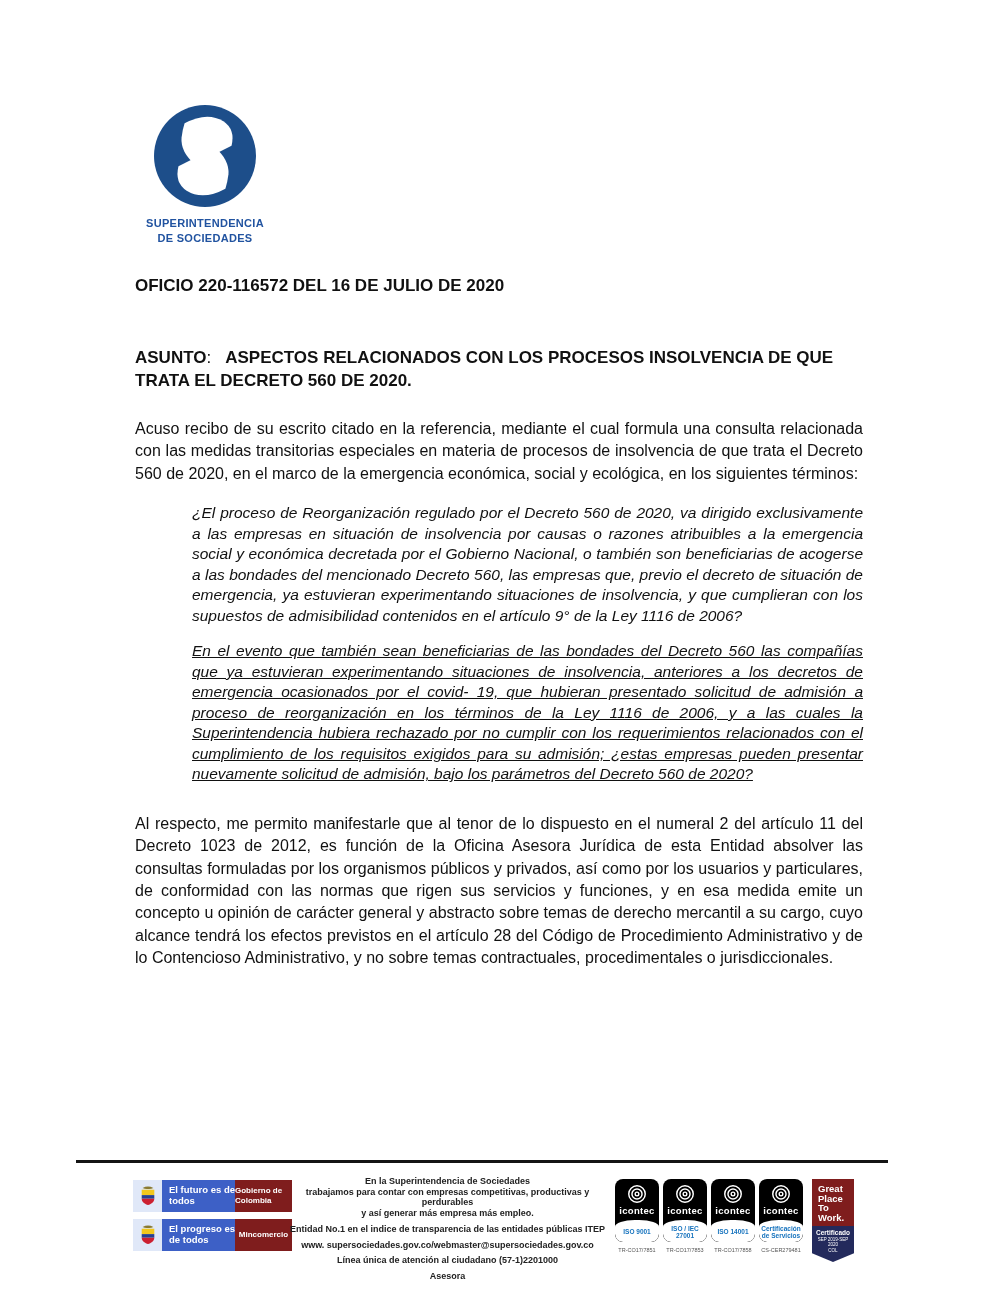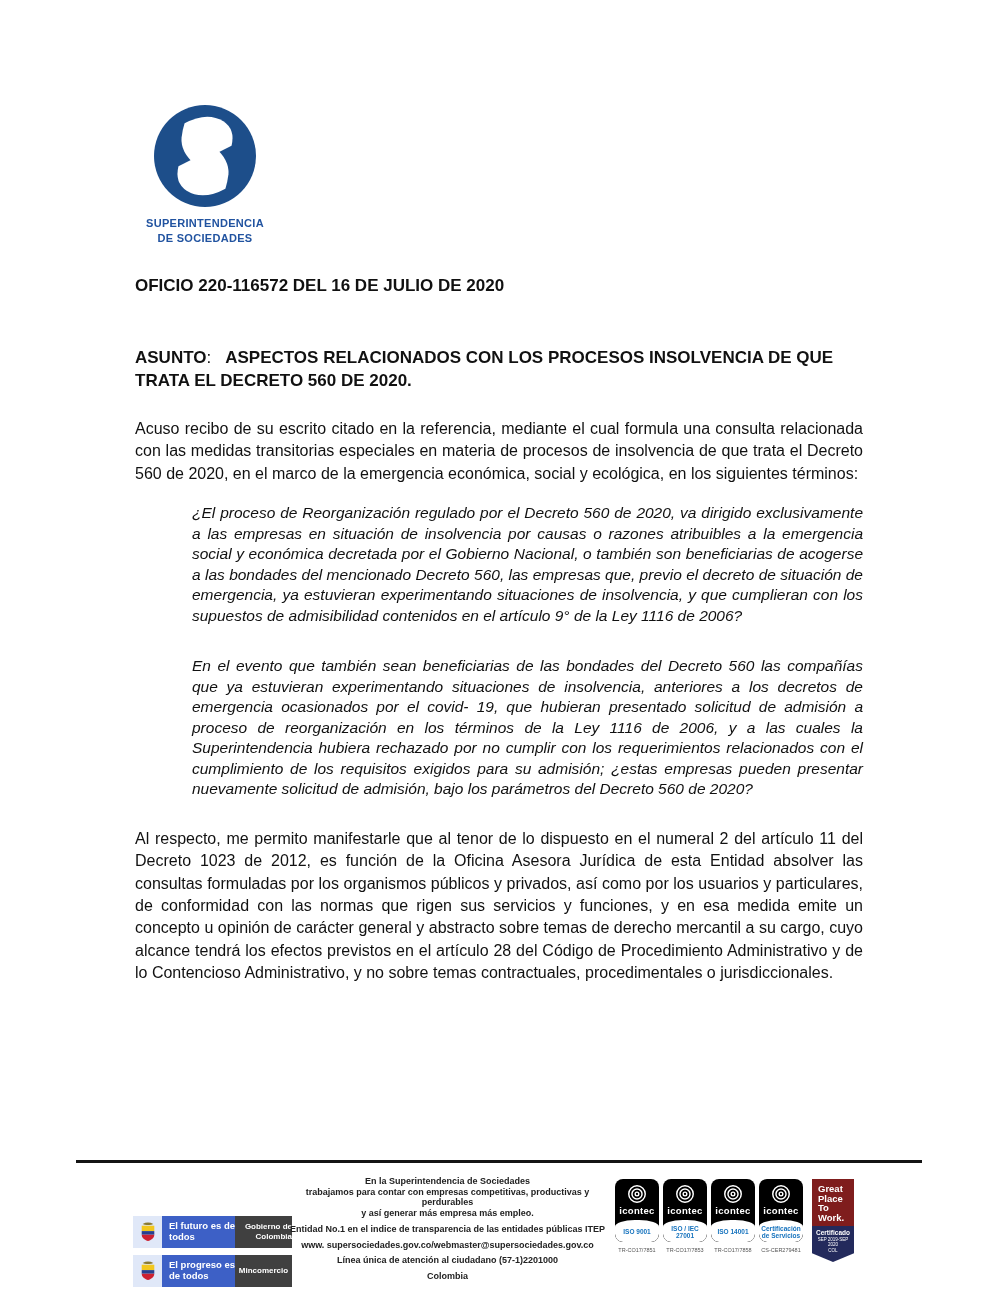--- a/index.html
+++ b/index.html
@@ -1,44 +1,44 @@
 <!DOCTYPE html>
 <html><head>
 <meta charset="utf-8">
 <style>
   html,body{margin:0;padding:0;background:#fff;}
   .page{
     position:relative;width:888px;height:1294px;background:#ffffff;
-    font-family:"Liberation Sans", sans-serif;color:#111;overflow:hidden;padding-left:40px;
+    font-family:"Liberation Sans", sans-serif;color:#111;overflow:hidden;
   }
   
   .logo-block{position:absolute;top:105px;left:140px;width:130px;text-align:center;}
   .logo-circle{width:102px;height:102px;margin:0 auto;display:block;}
   .logo-wordmark{margin-top:9px;font-size:11px;font-weight:bold;letter-spacing:.3px;
     color:#2153A0;line-height:1.35;}
   
   .doc-body{position:absolute;top:276px;left:135px;width:728px;}
   .doc-title{font-size:17px;font-weight:bold;line-height:20px;}
   .doc-subject{margin-top:50px;font-size:17px;font-weight:bold;line-height:23px;text-align:left;}
   .subject-colon{font-weight:normal;}
   .subject-text{margin-left:14px;}
   .para{margin-top:26px;font-size:16px;line-height:22.4px;text-align:justify;}
   .quote{margin-top:18px;margin-left:57px;font-size:15.5px;font-style:italic;
     line-height:20.5px;text-align:justify;}
-  .quote+.quote{margin-top:30px;}
+  .quote+.quote{margin-top:15px;text-decoration:underline;}
   .para.closing{margin-top:28px;}
   
   .footer-divider{position:absolute;top:1160px;left:76px;width:846px;height:2.5px;background:#141414;}
-  .gov-badges{position:absolute;top:1216px;left:133px;width:160px;}
+  .gov-badges{position:absolute;top:1180px;left:133px;width:160px;}
   .gov-badge{display:flex;height:32px;margin-bottom:7px;}
   .crest-box{width:29px;background:#E0E8F8;display:flex;align-items:center;justify-content:center;}
   .slogan-box{width:66px;background:#3D60C6;color:#fff;font-size:9.5px;font-weight:bold;
     display:flex;align-items:center;padding-left:7px;line-height:1.15;}
-  .entity-box{width:57px;background:#404040;color:#fff;font-size:8px;font-weight:bold;
-    display:flex;align-items:center;justify-content:center;text-align:right;line-height:1.2;}
+  .entity-box{width:57px;background:#7f1d1d;color:#fff;font-size:8px;font-weight:bold;
+    display:flex;align-items:center;justify-content:center;text-align:left;line-height:1.2;}
   .footer-center{position:absolute;top:1176px;left:285px;width:325px;text-align:center;
     font-weight:bold;color:#222;}
   .fc-line{font-size:9px;line-height:10.5px;}
   .fc-gap{margin-top:6px;}
   .fc-gap-sm{margin-top:5px;}
   
   .cert-row{position:absolute;top:1179px;left:615px;display:flex;align-items:flex-start;}
   .cert{width:44px;margin-right:4px;text-align:center;}
   .cert-badge{position:relative;height:63px;background:#000000;border-radius:8px;overflow:hidden;}
   .cert-spiral{display:block;margin:4px auto 0;}
@@ -119,21 +119,21 @@
     </div>
   </div>
 
   <div class="footer-center">
     <div class="fc-line">En la Superintendencia de Sociedades</div>
     <div class="fc-line">trabajamos para contar con empresas competitivas, productivas y perdurables</div>
     <div class="fc-line">y así generar más empresa más empleo.</div>
     <div class="fc-line fc-gap">Entidad No.1 en el indice de transparencia de las entidades públicas ITEP</div>
     <div class="fc-line fc-gap-sm">www. supersociedades.gov.co/webmaster@supersociedades.gov.co</div>
     <div class="fc-line fc-gap-sm">Línea única de atención al ciudadano (57-1)2201000</div>
-    <div class="fc-line fc-gap-sm">Colombia</div>
+    <div class="fc-line fc-gap-sm">Asesora</div>
   </div>
 
   <div class="cert-row">
 
     <div class="cert">
       <div class="cert-badge">
         <svg class="cert-spiral" width="22" height="22" viewBox="0 0 24 24">
           <circle cx="12" cy="12" r="9" stroke="#fff" stroke-width="1.6" fill="none"></circle>
           <circle cx="12" cy="12" r="5.5" stroke="#fff" stroke-width="1.6" fill="none"></circle>
           <circle cx="12" cy="12" r="2" stroke="#fff" stroke-width="1.5" fill="none"></circle>

